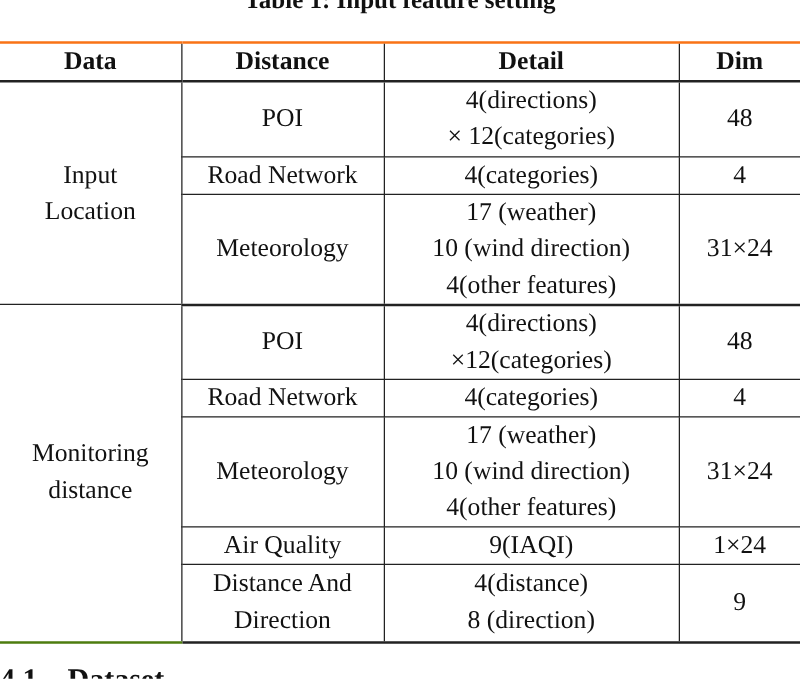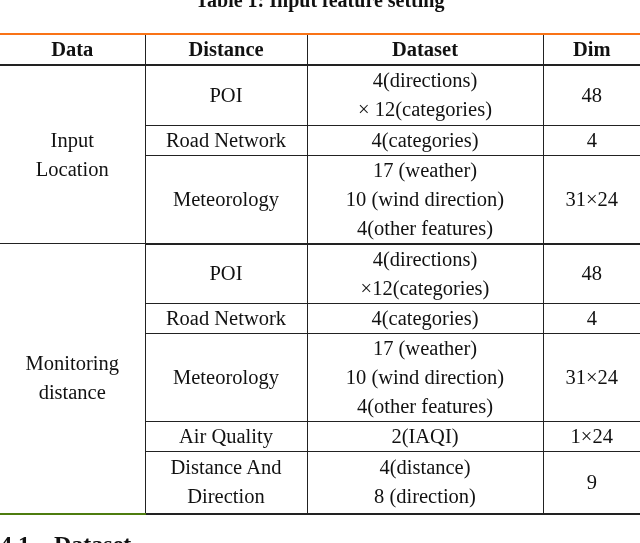--- a/index.html
+++ b/index.html
@@ -30,21 +30,21 @@
   <colgroup>
       <col class="c1">
       <col class="c2">
       <col class="c3">
       <col class="c4">
     </colgroup>
   <thead>
     <tr>
       <th class="first">Data</th>
       <th>Distance</th>
-      <th>Dataset</th>
+      <th>Detail</th>
       <th class="last">Dim</th>
     </tr>
   </thead>
   <tbody>
 
     <tr style="height:60px">
       <td class="first" rowspan="3">
         <span class="line">Input</span>
         <span class="line">Location</span>
       </td>
@@ -91,21 +91,21 @@
       <td>Meteorology</td>
       <td>
         <span class="line">17 (weather)</span>
         <span class="line">10 (wind direction)</span>
         <span class="line">4(other features)</span>
       </td>
       <td class="last">31×24</td>
     </tr>
     <tr style="height:30px">
       <td>Air Quality</td>
-      <td>2(IAQI)</td>
+      <td>9(IAQI)</td>
       <td class="last">1×24</td>
     </tr>
     <tr class="group-end" style="height:62px">
       <td>
         <span class="line">Distance And</span>
         <span class="line">Direction</span>
       </td>
       <td>
         <span class="line">4(distance)</span>
         <span class="line">8 (direction)</span>

